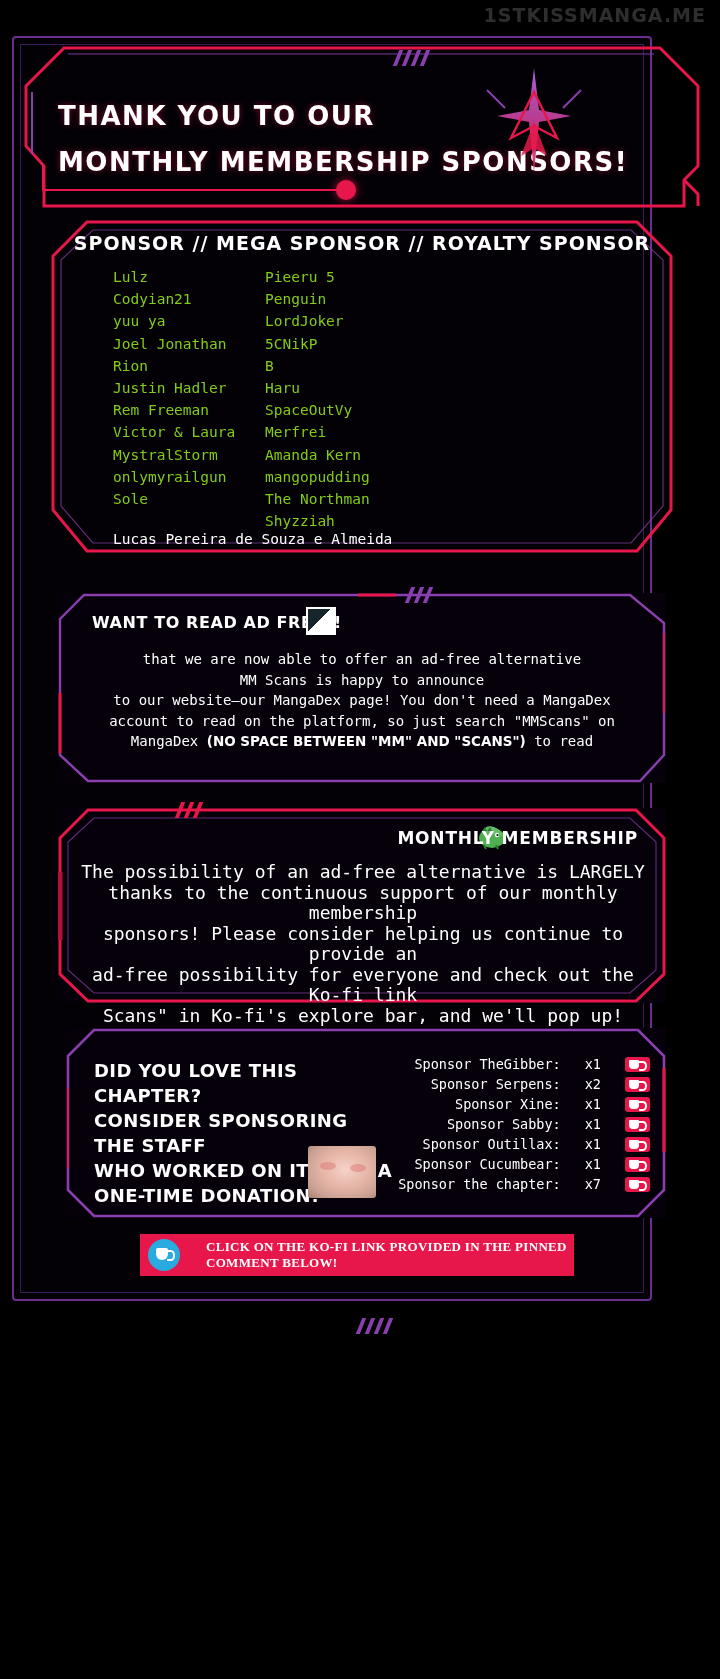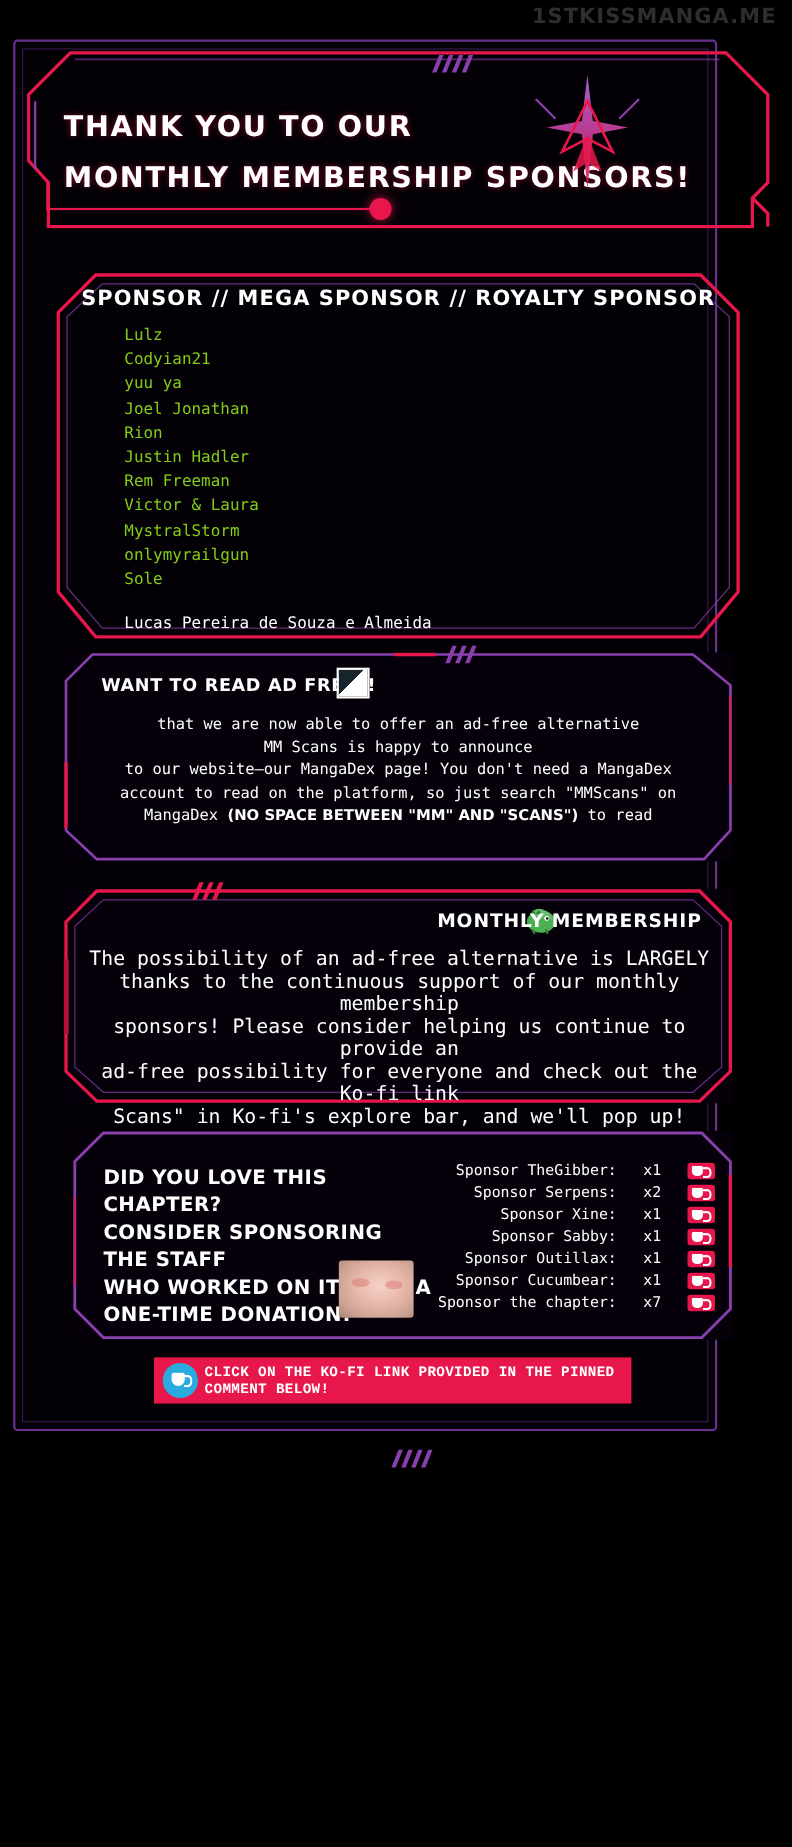--- a/index.html
+++ b/index.html
@@ -106,21 +106,21 @@
   .emblem {
     position: absolute;
     left: 455px; top: 18px;
     width: 110px; height: 120px;
   }
 
   
   .sponsors-panel {
     position: absolute;
     left: 37px; top: 182px;
-    width: 622px; height: 333px; margin-top: 28px;
+    width: 622px; height: 333px;
   }
   .sponsors-title {
     position: absolute;
     top: 12px; left: 0; width: 100%;
     text-align: center;
     font-family: "DejaVu Sans", sans-serif;
     font-weight: bold;
     font-size: 19px;
     letter-spacing: 1px;
     text-transform: uppercase;
@@ -303,22 +303,22 @@
   .kofi-logo:after {
     content: "";
     position: absolute;
     left: 19px; top: 11px;
     width: 6px; height: 7px;
     border: 2px solid #ffffff;
     border-left: none;
     border-radius: 0 50% 50% 0;
   }
   .kofi-banner-text {
-    margin-left: 6px;
-    font-family: Liberation Mono, monospace;
+    margin-left: 26px;
+    font-family: Liberation Serif, serif;
     font-weight: bold;
     font-size: 13px;
     letter-spacing: .3px;
     text-transform: uppercase;
     color: #ffffff;
   }
 
   
   .bottom-hatch {
     position: absolute;
@@ -386,20 +386,34 @@
         <div class="sponsor-name">yuu ya</div>
         <div class="sponsor-name">Joel Jonathan</div>
         <div class="sponsor-name">Rion</div>
         <div class="sponsor-name">Justin Hadler</div>
         <div class="sponsor-name">Rem Freeman</div>
         <div class="sponsor-name">Victor &amp; Laura</div>
         <div class="sponsor-name">MystralStorm</div>
         <div class="sponsor-name">onlymyrailgun</div>
         <div class="sponsor-name">Sole</div>
       </div>
+      <div class="sponsor-col col-c">
+        <div class="sponsor-name">Pieeru 5</div>
+        <div class="sponsor-name">Penguin</div>
+        <div class="sponsor-name">LordJoker</div>
+        <div class="sponsor-name">5CNikP</div>
+        <div class="sponsor-name">B</div>
+        <div class="sponsor-name">Haru</div>
+        <div class="sponsor-name">SpaceOutVy</div>
+        <div class="sponsor-name">Merfrei</div>
+        <div class="sponsor-name">Amanda Kern</div>
+        <div class="sponsor-name">mangopudding</div>
+        <div class="sponsor-name">The Northman</div>
+        <div class="sponsor-name">Shyzziah</div>
+      </div>
     </div>
 
     <div class="sponsor-wide">Lucas Pereira de Souza e Almeida</div>
   </div>
 
   <div class="neon-box adfree-box">
     <svg viewBox="0 0 608 190" preserveAspectRatio="none" style="position:absolute;left:0;top:0;width:100%;height:100%">
       <polygon points="2,26 26,2 540,2 572,2 606,30 606,162 582,188 30,188 2,162" fill="none" stroke="#8a3fae" stroke-width="2.4"></polygon>
       <polyline points="300,2 338,2" fill="none" stroke="#e8174b" stroke-width="3"></polyline>
       <polyline points="2,100 2,160" fill="none" stroke="#e8174b" stroke-width="3"></polyline>

